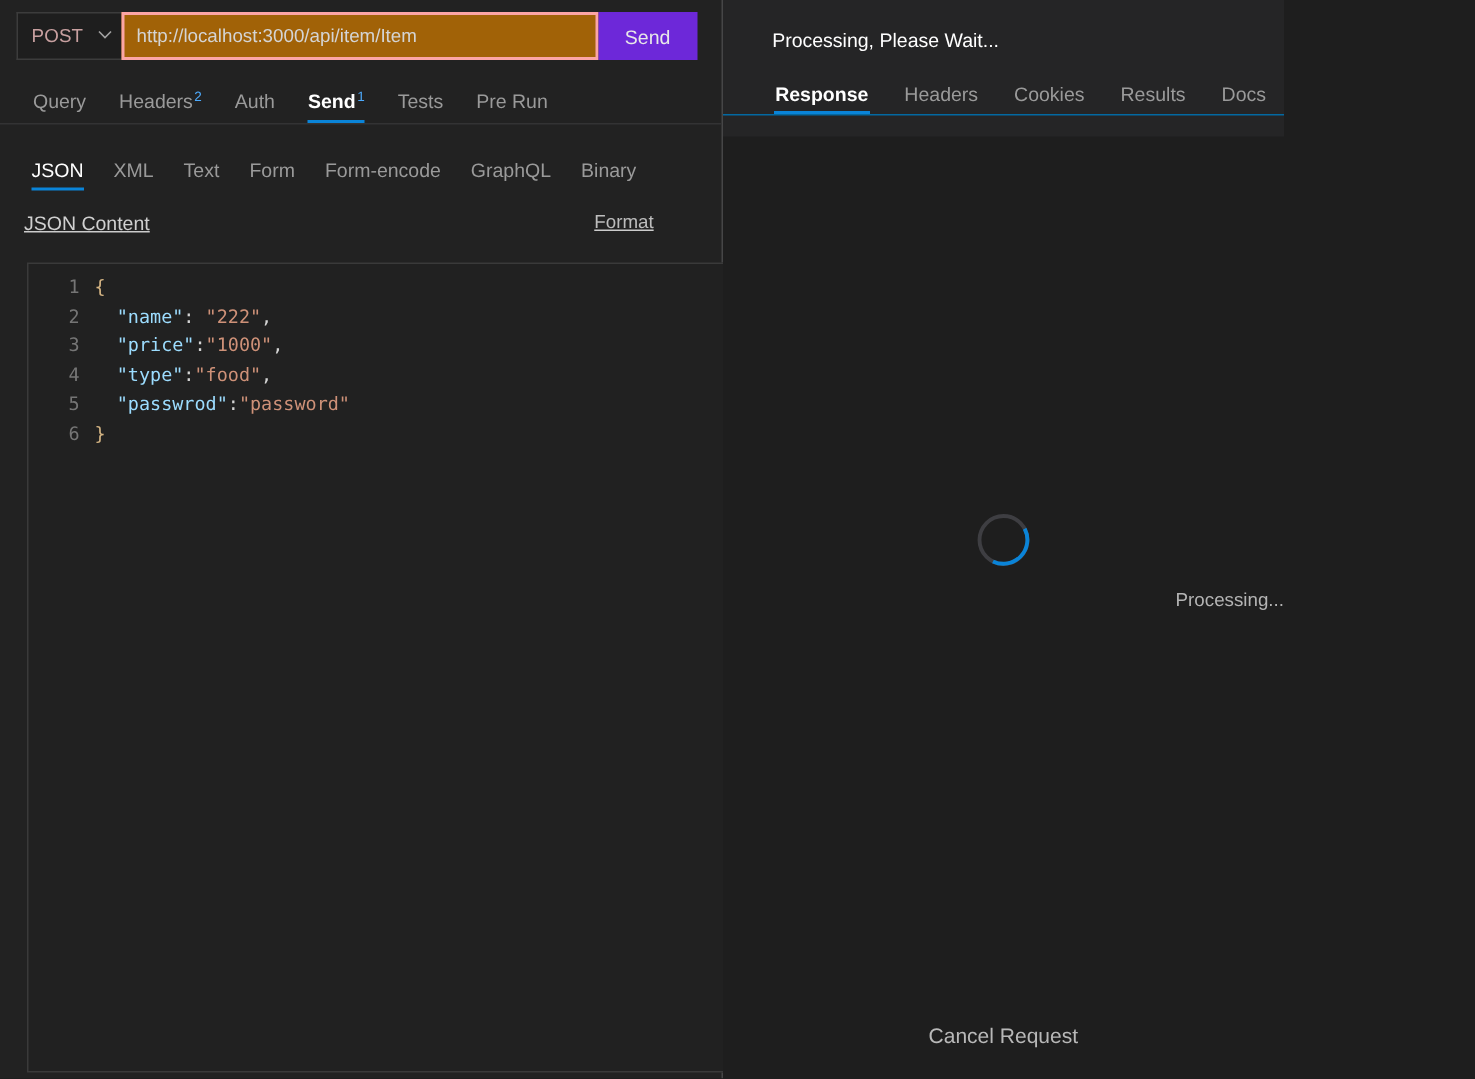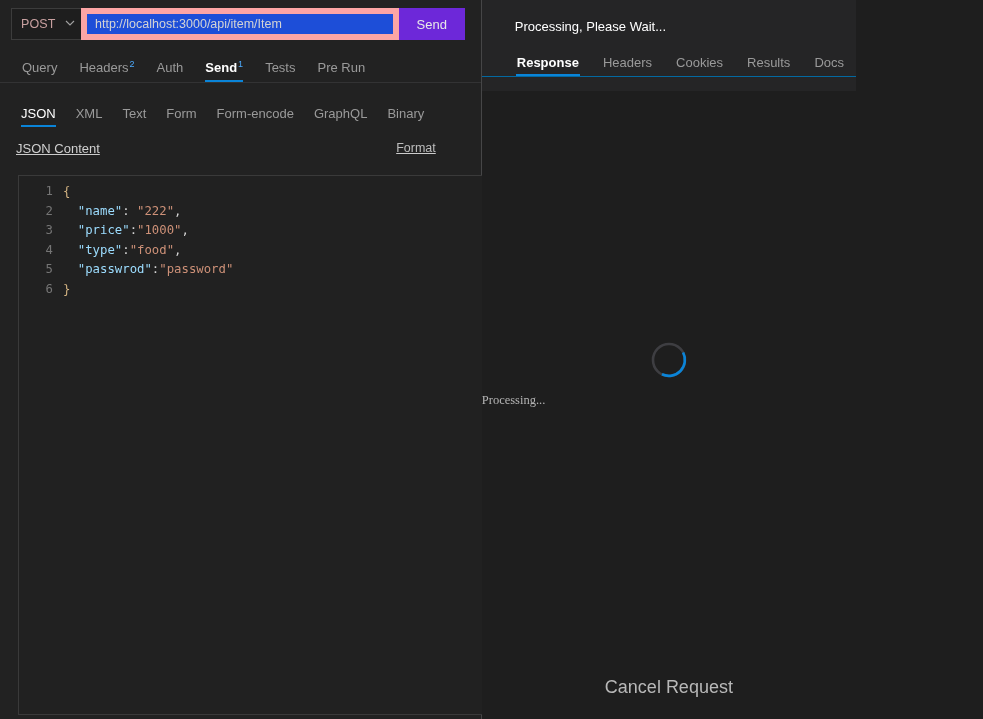--- a/index.html
+++ b/index.html
@@ -58,22 +58,22 @@
     width: 9px;
     height: 9px;
     position: relative;
     top: -2px;
     opacity: .85;
   }
   .chevron svg { display: block; }
 
   .url-input {
     flex: 1;
-    background: #1d4ed8;
-    border: 6px solid #fca5a5;
+    background: #a16207;
+    border: 2px solid #fca5a5;
     color: #d4d4d4;
     font-family: "Liberation Sans", sans-serif;
     font-size: 12.5px;
     padding: 0 8px;
     outline: none;
   }
 
   .send-button {
     width: 66px;
     background: #6d28d9;
@@ -244,41 +244,40 @@
     position: absolute;
     left: 0; right: 0;
     top: 91px; bottom: 0;
     background: #1e1e1e;
   }
 
   .spinner-block {
     position: absolute;
     left: 0; right: 0;
     top: 250px;
-    text-align: left;
-    font-family: Liberation Serif, serif;
+    text-align: right;
   }
   .spinner {
     width: 38px;
     height: 38px;
     margin: 0 auto;
   }
   .spinner svg { display: block; }
   .spinner-label {
     margin-top: 14px;
     font-size: 12.5px;
     color: #b4b4b4;
   }
 
   .cancel-request {
     position: absolute;
     left: 0; right: 0;
     bottom: 21px;
     text-align: center;
-    font-size: 18px;
+    font-size: 14px;
     color: #b8b8b8;
     cursor: pointer;
   }
 </style>
 </head>
 <body>
 
 <div id="app">
 
   <div class="left-panel">

